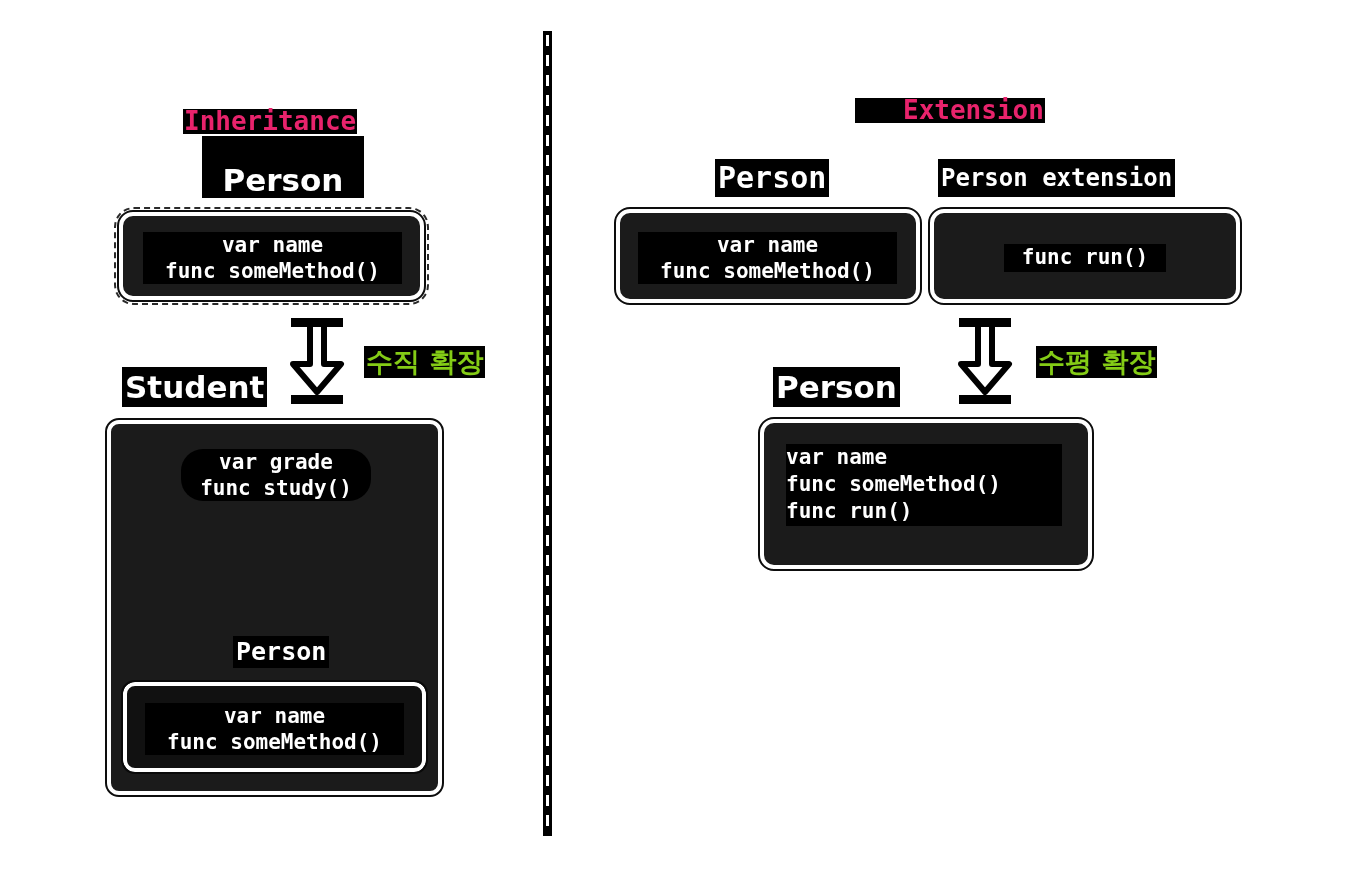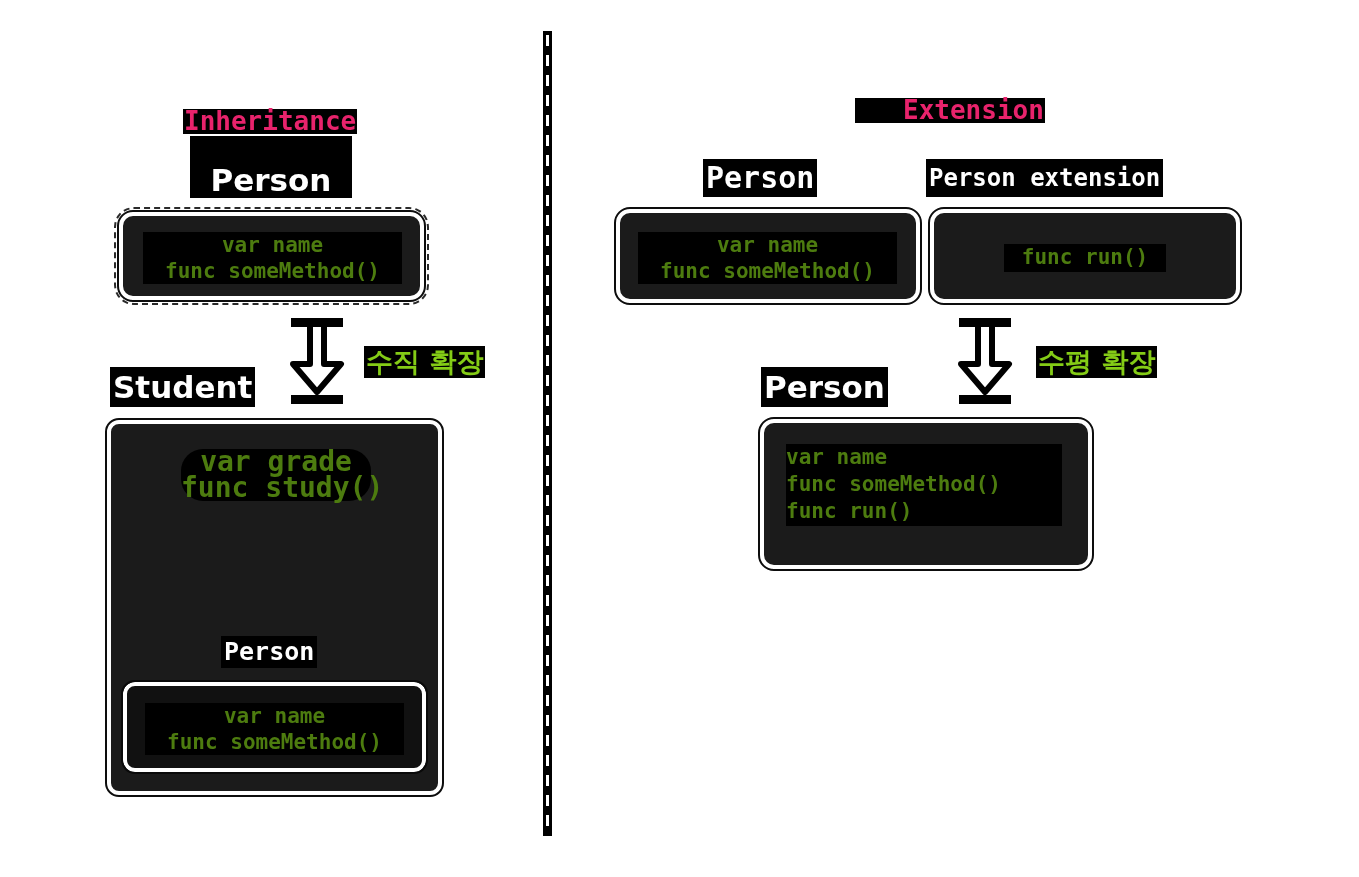--- a/index.html
+++ b/index.html
@@ -54,20 +54,21 @@
 
   
   .class-label {
     position: absolute;
     color: #ffffff;
     background: #000000;
     font-family: "DejaVu Sans", "Liberation Sans", sans-serif;
     font-weight: bold;
     white-space: nowrap;
     z-index: 6;
+    margin-left: 12px;
   }
   .class-label.mono {
     font-family: "DejaVu Sans Mono", "Liberation Mono", monospace;
   }
 
   
   .kr-annot {
     position: absolute;
     color: #84cc16;
     background: #000000;
@@ -98,21 +99,21 @@
     pointer-events: none;
   }
   .card.big {
     border-radius: 12px;
   }
 
   
   .code-block {
     position: absolute;
     background: #000000;
-    color: #4d7c0f;
+    color: #ffffff;
     font-family: "DejaVu Sans Mono", "Liberation Mono", monospace;
     font-weight: bold;
     white-space: pre;
     z-index: 4;
   }
   .code-block.centered { text-align: center; }
   .code-block.left { text-align: left; }
 
   
   .subcard {
@@ -155,21 +156,21 @@
       <path d="M31 6 L24 6 L24 46 L7 46 L31 74 L55 46 L38 46 L38 6 Z" fill="#ffffff" stroke="#000000" stroke-width="6" stroke-linejoin="round"></path>
     </svg>
   </div>
 
   <div class="kr-annot" style="left:364px; top:346px;">수직 확장</div>
 
   <div class="class-label" style="left:110px; top:367px; font-size:31px; line-height:40px; padding:0 3px;">Student</div>
 
   <div class="card big" style="left:107px; top:420px; width:335px; height:375px;">
 
-    <div class="code-block centered" style="left:70px; top:25px; width:190px; height:52px; font-size:28px; line-height:26px;border-radius:22px;">var grade
+    <div class="code-block centered" style="left:70px; top:25px; width:190px; height:52px; font-size:21px; line-height:26px;border-radius:22px;">var grade
 func study()</div>
 
     <div class="class-label mono" style="left:110px; top:212px; font-size:25px; line-height:32px; padding:0 3px;">Person</div>
 
     <div class="subcard" style="left:12px; top:258px; width:303px; height:90px;">
       <div class="code-block centered" style="left:18px; top:17px; width:259px; height:52px; font-size:21px; line-height:26px;">var name
 func someMethod()</div>
     </div>
   </div>
 

